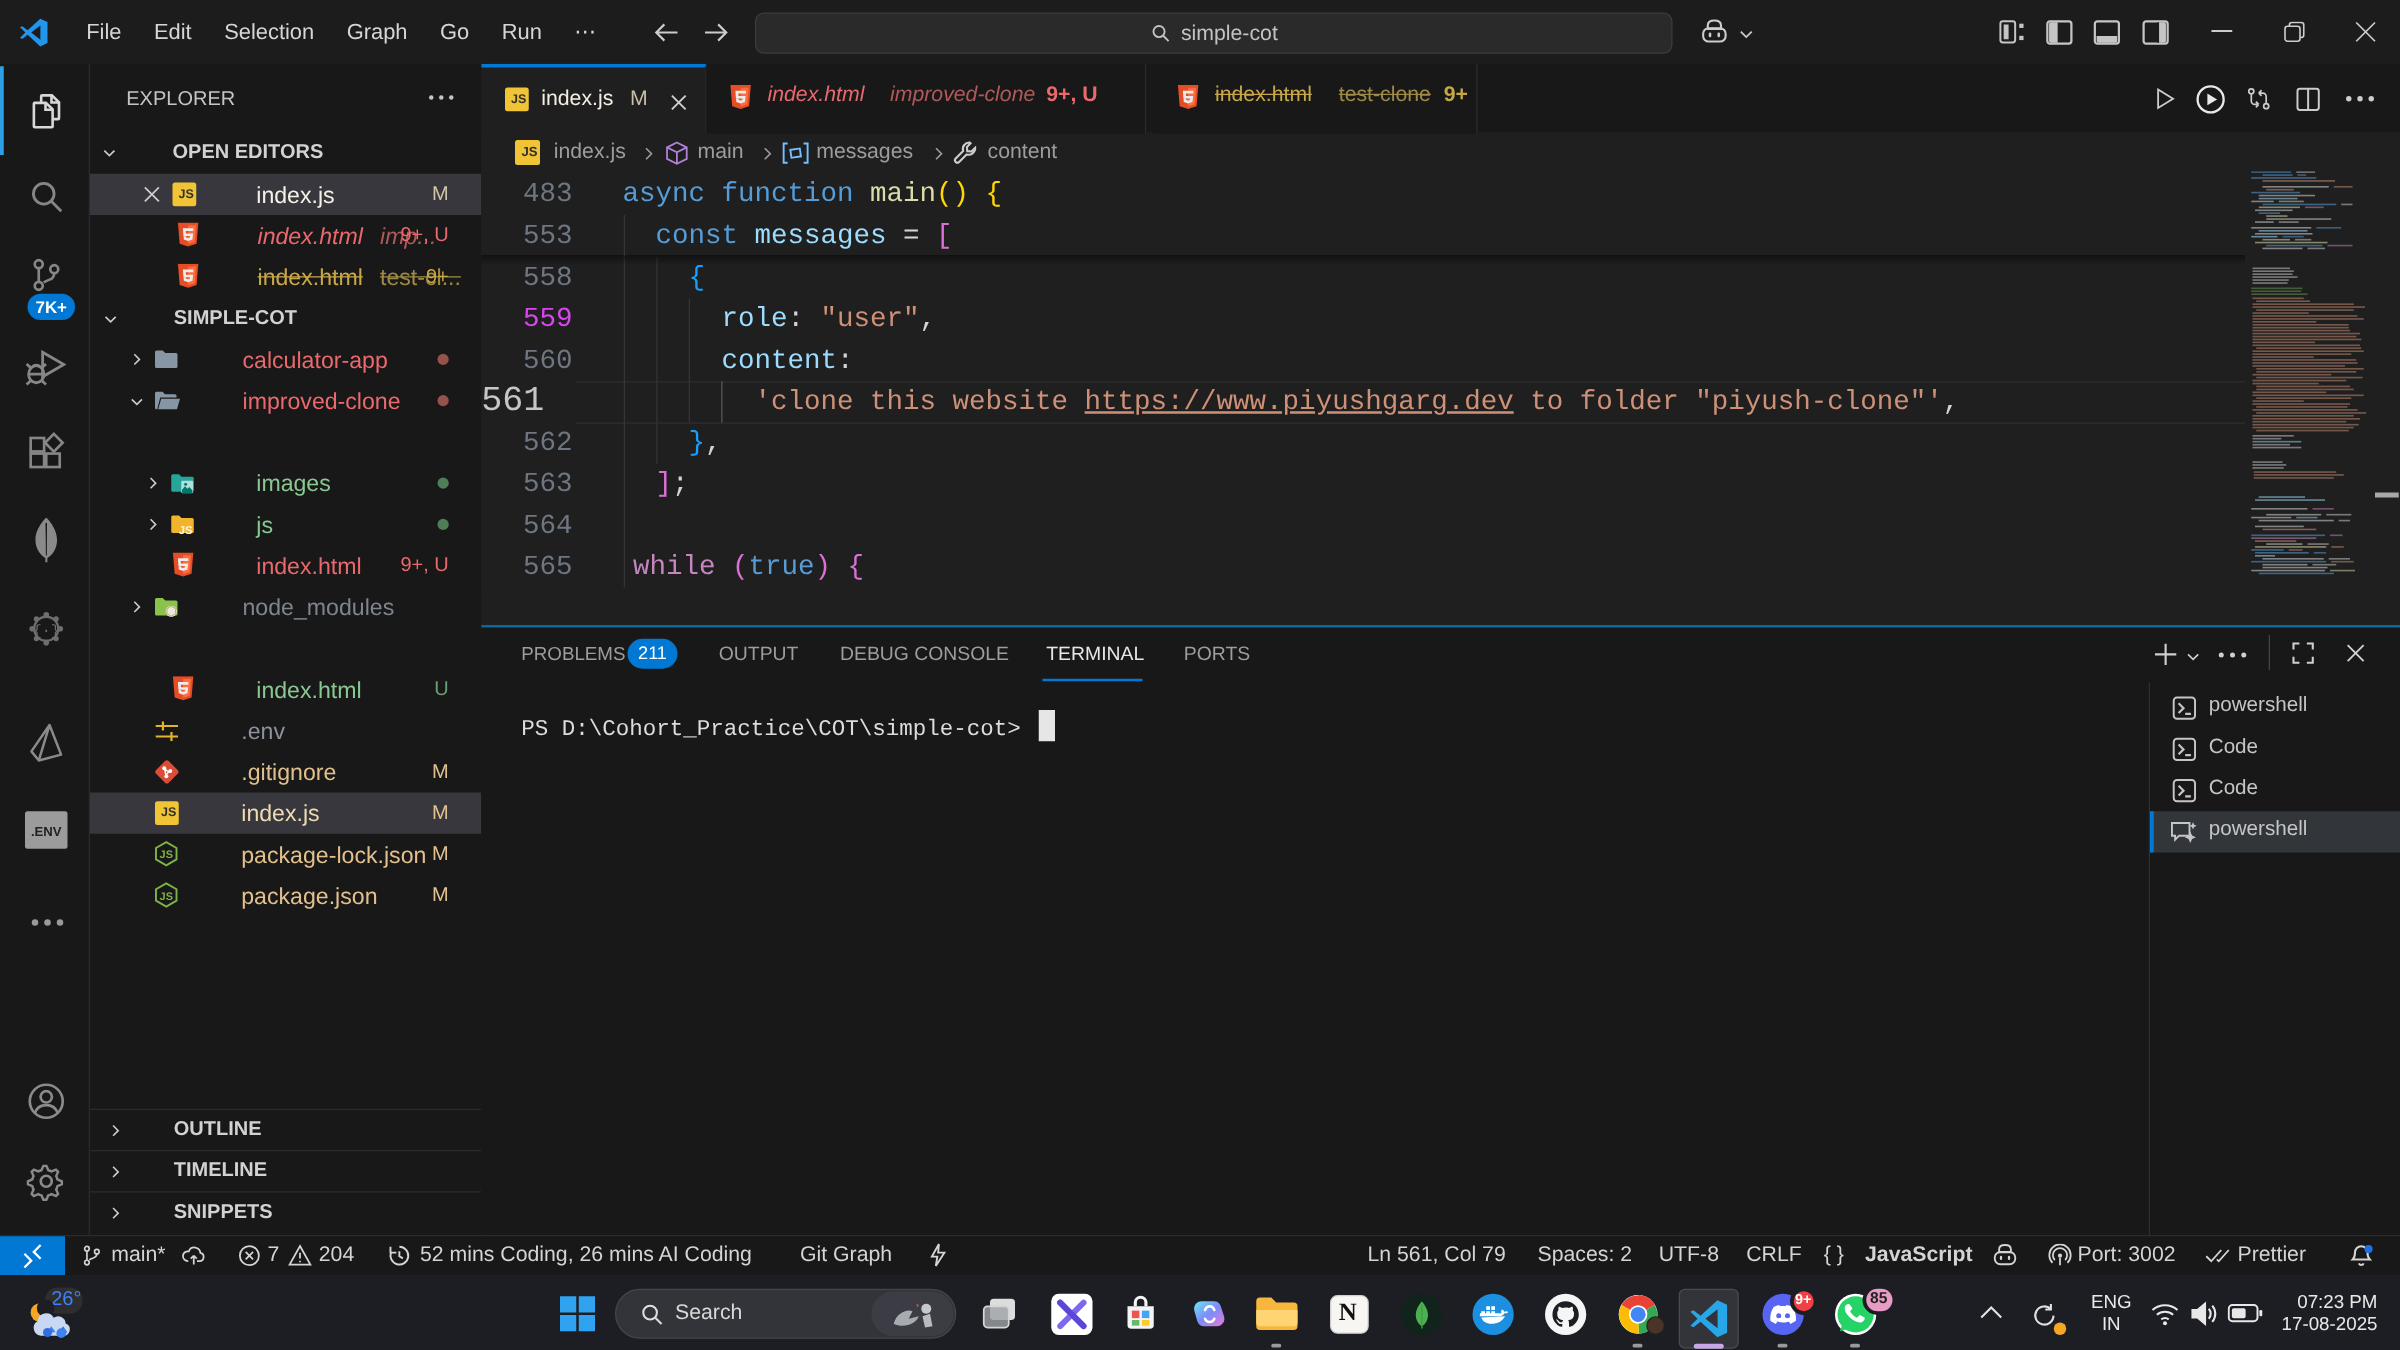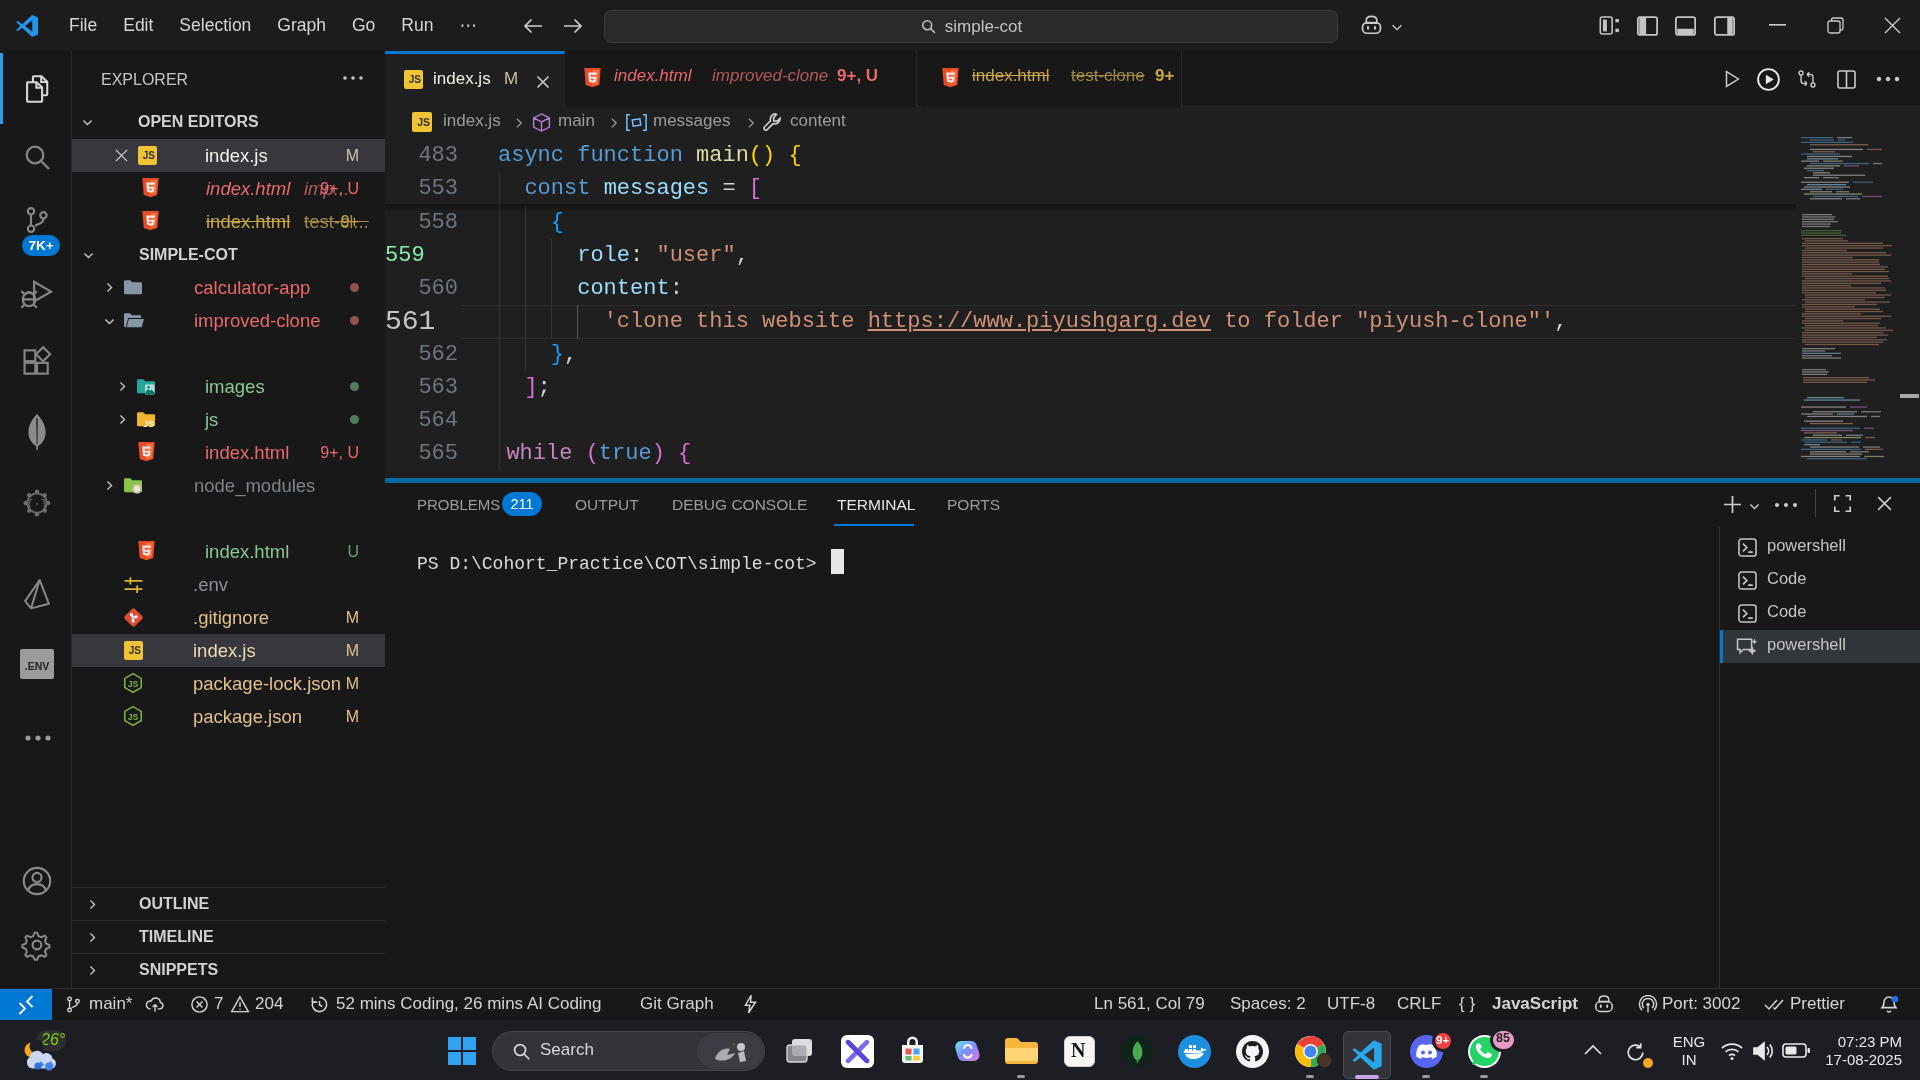--- a/index.html
+++ b/index.html
@@ -441,21 +441,21 @@
 <div class="ab" style="left:114px;top:155px;width:1px;height:264px;background:#353535;"></div>
 <div class="ab" style="left:140px;top:155px;width:1px;height:165px;background:#353535;"></div>
 <div class="ab" style="left:166px;top:188px;width:1px;height:99px;background:#353535;"></div>
 <div class="ab" style="left:192px;top:254px;width:1px;height:33px;background:#585858;"></div>
 <div class="ab mono" style="left:0;top:88px;width:73px;height:33px;line-height:33px;text-align:right;font-size:22px;color:#6e7681;">483</div>
 <div class="ab mono" style="left:113px;top:88px;height:33px;line-height:33px;font-size:22px;white-space:pre;"><span style="color:#569cd6;">async&nbsp;function&nbsp;</span><span style="color:#dcdcaa;">main</span><span style="color:#ffd700;">()</span><span style="color:#ffd700;">&nbsp;{</span></div>
 <div class="ab mono" style="left:0;top:121px;width:73px;height:33px;line-height:33px;text-align:right;font-size:22px;color:#6e7681;">553</div>
 <div class="ab mono" style="left:113px;top:121px;height:33px;line-height:33px;font-size:22px;white-space:pre;"><span style="color:#d4d4d4;">&nbsp;&nbsp;</span><span style="color:#569cd6;">const&nbsp;</span><span style="color:#9cdcfe;">messages&nbsp;</span><span style="color:#d4d4d4;">=&nbsp;</span><span style="color:#da70d6;">[</span></div>
 <div class="ab mono" style="left:0;top:155px;width:73px;height:33px;line-height:33px;text-align:right;font-size:22px;color:#6e7681;">558</div>
 <div class="ab mono" style="left:113px;top:155px;height:33px;line-height:33px;font-size:22px;white-space:pre;"><span style="color:#d4d4d4;">&nbsp;&nbsp;&nbsp;&nbsp;</span><span style="color:#179fff;">{</span></div>
-<div class="ab mono" style="left:0;top:188px;width:73px;height:33px;line-height:33px;text-align:left;font-size:22px;color:#86efac;">559</div>
+<div class="ab mono" style="left:0;top:188px;width:73px;height:33px;line-height:33px;text-align:right;font-size:22px;color:#d946ef;">559</div>
 <div class="ab mono" style="left:113px;top:188px;height:33px;line-height:33px;font-size:22px;white-space:pre;"><span style="color:#d4d4d4;">&nbsp;&nbsp;&nbsp;&nbsp;&nbsp;&nbsp;</span><span style="color:#9cdcfe;">role</span><span style="color:#d4d4d4;">:</span><span style="color:#ce9178;">&nbsp;"user"</span><span style="color:#d4d4d4;">,</span></div>
 <div class="ab mono" style="left:0;top:221px;width:73px;height:33px;line-height:33px;text-align:right;font-size:22px;color:#6e7681;">560</div>
 <div class="ab mono" style="left:113px;top:221px;height:33px;line-height:33px;font-size:22px;white-space:pre;"><span style="color:#d4d4d4;">&nbsp;&nbsp;&nbsp;&nbsp;&nbsp;&nbsp;</span><span style="color:#9cdcfe;">content</span><span style="color:#d4d4d4;">:</span></div>
 <div class="ab mono" style="left:0;top:254px;width:73px;height:33px;line-height:33px;text-align:left;font-size:28px;color:#c6c6c6;">561</div>
 <div class="ab mono" style="left:113px;top:254px;height:33px;line-height:33px;font-size:22px;white-space:pre;"><span style="color:#d4d4d4;">&nbsp;&nbsp;&nbsp;&nbsp;&nbsp;&nbsp;&nbsp;&nbsp;</span><span style="color:#ce9178;">'clone&nbsp;this&nbsp;website&nbsp;</span><span style="color:#ce9178;text-decoration:underline;">https://www.piyushgarg.dev</span><span style="color:#ce9178;">&nbsp;to&nbsp;folder&nbsp;"piyush-clone"'</span><span style="color:#d4d4d4;">,</span></div>
 <div class="ab mono" style="left:0;top:287px;width:73px;height:33px;line-height:33px;text-align:right;font-size:22px;color:#6e7681;">562</div>
 <div class="ab mono" style="left:113px;top:287px;height:33px;line-height:33px;font-size:22px;white-space:pre;"><span style="color:#d4d4d4;">&nbsp;&nbsp;&nbsp;&nbsp;</span><span style="color:#179fff;">}</span><span style="color:#d4d4d4;">,</span></div>
 <div class="ab mono" style="left:0;top:320px;width:73px;height:33px;line-height:33px;text-align:right;font-size:22px;color:#6e7681;">563</div>
 <div class="ab mono" style="left:113px;top:320px;height:33px;line-height:33px;font-size:22px;white-space:pre;"><span style="color:#d4d4d4;">&nbsp;&nbsp;</span><span style="color:#da70d6;">]</span><span style="color:#d4d4d4;">;</span></div>
 <div class="ab mono" style="left:0;top:353px;width:73px;height:33px;line-height:33px;text-align:right;font-size:22px;color:#6e7681;">564</div>
@@ -600,21 +600,21 @@
         <rect x="12" y="314.1" width="36" height="1.3" fill="#d4d4d4" opacity="0.55"></rect>
         <rect x="52" y="314.1" width="19" height="1.3" fill="#d4d4d4" opacity="0.5"></rect>
         <rect x="12" y="316.4" width="52" height="1.3" fill="#d4d4d4" opacity="0.55"></rect>
         <rect x="3" y="318.8" width="59" height="1.3" fill="#d4d4d4" opacity="0.55"></rect>
         <rect x="66" y="318.8" width="20" height="1.3" fill="#dcdcaa" opacity="0.5"></rect>
         <rect x="9" y="321.1" width="60" height="1.3" fill="#569cd6" opacity="0.55"></rect>
       </svg>
       <div class="ab" style="left:1515px;top:343px;width:19px;height:4px;background:#a8a8a8;"></div>
 </div>
 
-<div class="ab" id="panel" style="left:385px;top:478px;width:1535px;height:510px;background:#181818;border-top:5px solid #0369a1;">
+<div class="ab" id="panel" style="left:385px;top:500px;width:1535px;height:510px;background:#181818;border-top:2px solid #0369a1;">
 <span class="ab" style="left:32px;top:13px;font-size:15px;color:#9d9d9d;">PROBLEMS</span>
 <div class="ab" style="left:117px;top:9px;width:40px;height:24px;background:#0078d4;border-radius:12px;color:#fff;font-size:14.5px;text-align:center;line-height:24px;">211</div>
 <span class="ab" style="left:190px;top:13px;font-size:15.5px;color:#9d9d9d;">OUTPUT</span>
 <span class="ab" style="left:287px;top:13px;font-size:15.5px;color:#9d9d9d;">DEBUG CONSOLE</span>
 <span class="ab" style="left:452px;top:13px;font-size:15.5px;color:#e7e7e7;">TERMINAL</span>
 <span class="ab" style="left:562px;top:13px;font-size:15.5px;color:#9d9d9d;">PORTS</span>
 <div class="ab" style="left:449px;top:41px;width:80px;height:2px;background:#0078d4;"></div>
 <svg class="ab" style="left:1337px;top:11px;" width="21" height="21" viewBox="0 0 16 16" stroke="#d0d0d0" stroke-width="1.3" fill="none">
         <path d="M8 1.5 V14.5 M1.5 8 H14.5"></path>
       </svg>
@@ -718,21 +718,21 @@
       </svg>
 <span class="ab" style="left:1790px;top:5px;font-size:17px;color:#d4d4d4;">Prettier</span>
 <svg class="ab" style="left:1879px;top:5px;" width="20" height="21" viewBox="0 0 16 16" fill="none" stroke="#d4d4d4" stroke-width="1.3">
         <path d="M8 2 a4 4 0 0 1 4 4 c0 3 1.5 4.5 1.5 4.5 H2.5 c0 0 1.5-1.5 1.5-4.5 a4 4 0 0 1 4-4 Z M6.5 13 a1.6 1.6 0 0 0 3 0"></path>
         <circle cx="12.7" cy="3.8" r="2.6" fill="#1f6feb" stroke="none"></circle>
       </svg>
 </div>
 
 <div class="ab" id="taskbar" style="left:0;top:1020px;width:1920px;height:60px;background:#1d1e23;">
 <div class="ab" style="left:36px;top:10px;width:30px;height:21px;background:#2e2e31;border-radius:10px;"></div>
-<span class="ab" style="left:41px;top:11px;font-size:16px;color:#84cc16;font-style:italic;">26°</span>
+<span class="ab" style="left:41px;top:11px;font-size:16px;color:#3b82f6;">26°</span>
 <svg class="ab" style="left:20px;top:20px;" width="42" height="34" viewBox="0 0 42 34">
 <circle cx="12" cy="10" r="7.5" fill="#f5a623"></circle>
 <circle cx="16.5" cy="6.5" r="7" fill="#1d1e23"></circle>
 <path d="M10 17 a7 7 0 0 1 13-2.8 a6 6 0 0 1 9.5 4.6 a5 5 0 0 1-1.2 9.7 H12.5 a6.2 6.2 0 0 1-2.5-11.5 Z" fill="#c9d8f2"></path>
 <path d="M17 27 l4-6 l3.4 4.5 Z" fill="#3f83f2"></path>
         <path d="M26.5 27 l4-6 l3.4 5 Z" fill="#2f6fe0"></path>
 <circle cx="18" cy="26" r="3.6" fill="#2f6fe0"></circle>
         <circle cx="29" cy="26.5" r="3.9" fill="#3f83f2"></circle>
 </svg>
 <svg class="ab" style="left:447px;top:16px;" width="30" height="30" viewBox="0 0 30 30">

